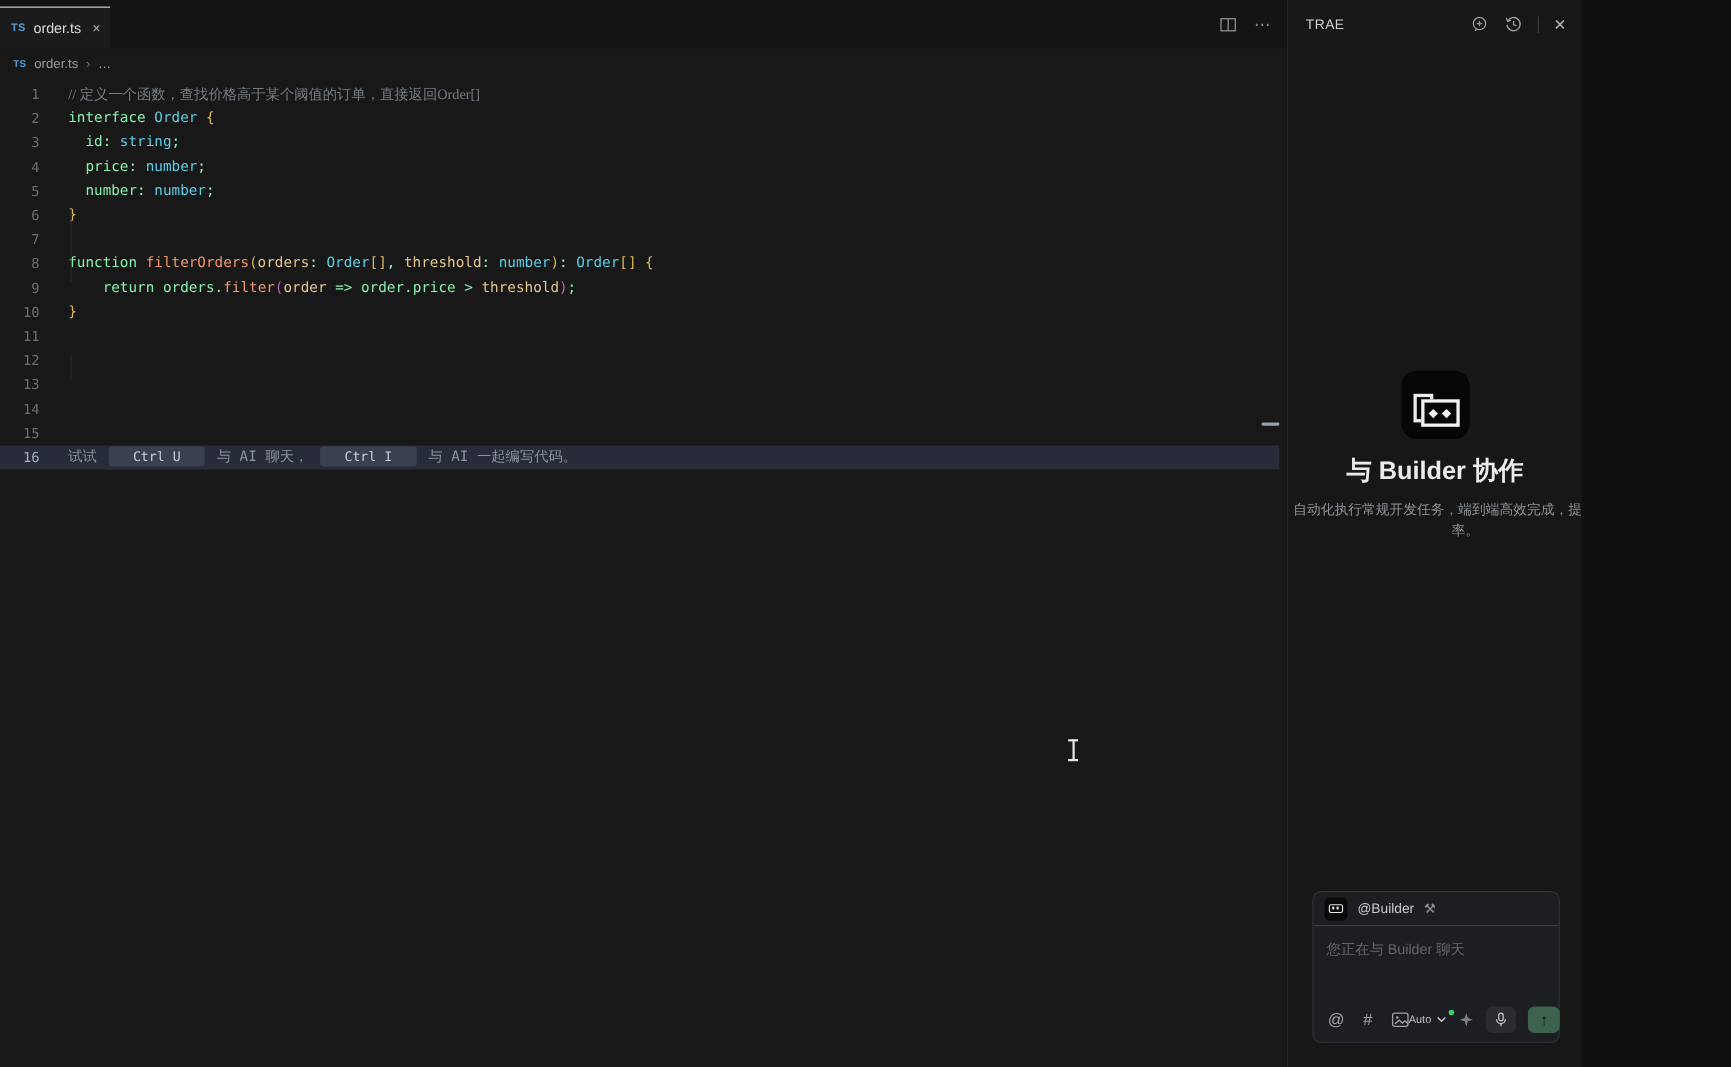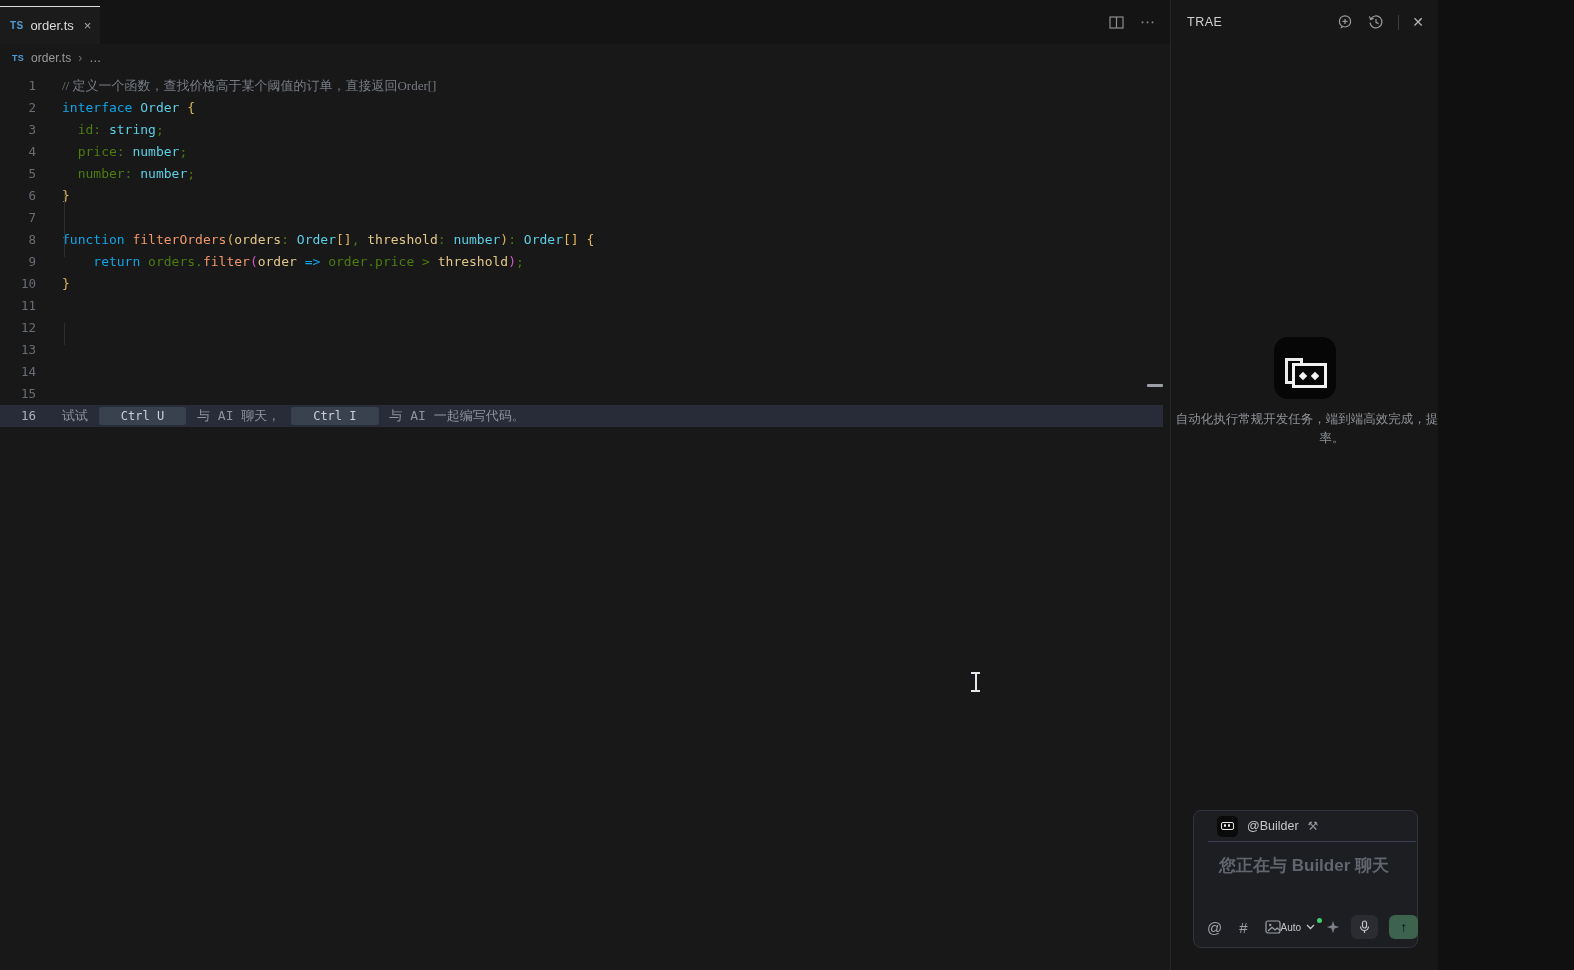--- a/index.html
+++ b/index.html
@@ -26,27 +26,27 @@
   .crumb-sep { font-size:12px; color:#6f6f6f; }
   
   .code-area { position:relative; flex:1; padding-top:3px;
     font-family:"DejaVu Sans Mono", monospace; font-size:13px; }
   .code-line { height:22px; line-height:22px; display:flex; white-space:pre; }
   .code-line.current { background:#272c38; margin-right:7px; }
   .ln { width:36px; text-align:right; color:#686e76; flex-shrink:0; font-size:12.5px; }
   .code-line.current .ln { color:#aab0b9; }
   .lc { padding-left:26px; }
   .tk-cm { color:#767c85;font-family:Liberation Serif, serif; }
-  .tk-kw { color:#0ea5e9; }
+  .tk-kw { color:#86efac; }
   .tk-ty { color:#5ccfe6; }
   .tk-fn { color:#f0976a; }
   .tk-pm { color:#e3c78a; }
   .tk-b1 { color:#ddb659; }
   .tk-b2 { color:#cf5ac2; }
-  .tk-pl { color:#4d7c0f; }
+  .tk-pl { color:#86efac; }
   .tk-hint { color:#8d939c; }
   .tk-kbd { display:inline-block; background:#3a414e; color:#c9cfd9; border-radius:3px;
             padding:0 22px; margin:0 3px; font-size:12px; line-height:18px; }
   .indent-guide { position:absolute; width:1px; background:#2e2e2e; left:64px; }
   .overview-dash { position:absolute; top:312px; left:1147px; width:16px; height:3px; background:#9aa0a6; border-radius:1px; }
   
   .ibeam { position:absolute; left:971px; top:672px; width:9px; height:20px; }
   .ibeam .stem { position:absolute; left:3.5px; top:1px; width:2px; height:18px; background:#e4e7eb; }
   .ibeam .cap-t, .ibeam .cap-b { position:absolute; left:0; width:9px; height:2px; background:#e4e7eb; }
   .ibeam .cap-t { top:0; } .ibeam .cap-b { bottom:0; }
@@ -63,31 +63,31 @@
   .logo { position:relative; width:62px; height:62px; margin:0 auto; background:#060606; border-radius:14px; }
   .logo-back { position:absolute; left:11px; top:21px; width:18px; height:26px; border:3px solid #ececec; }
   .logo-front { position:absolute; left:18px; top:26px; width:35px; height:25px; border:3px solid #f2f2f2;
                 background:#060606; display:flex; align-items:center; justify-content:center; gap:6px; }
   .logo-dot { width:6px; height:6px; background:#f2f2f2; transform:rotate(45deg); }
   .welcome-title { margin-top:13px; font-size:23px; color:#e9ecef; font-weight:600; }
   .welcome-title .bname { font-weight:800; }
   .welcome-sub { margin:11px auto 0; width:322px; font-size:12.5px; line-height:19px; color:#8e9399; }
   
   .input-box { position:absolute; left:22px; right:20px; bottom:22px; height:138px;
-               background:#1d1e22; border:1px solid #32333c; border-radius:8px;padding-left:13px; }
+               background:#1d1e22; border:1px solid #32333c; border-radius:8px; }
   .agent-row { display:flex; align-items:center; gap:9px; padding:6px 10px; height:30px; }
   .agent-badge { position:relative; width:21px; height:21px; background:#0a0a0a; border-radius:5px; flex-shrink:0; }
   .agent-badge .bf { position:absolute; left:3.5px; top:6px; width:13px; height:8px; border:1.6px solid #e8e8e8;
                      border-radius:2px; display:flex; align-items:center; justify-content:center; gap:2.5px; }
   .agent-badge .bd { width:2.2px; height:2.2px; background:#e8e8e8; border-radius:50%; }
   .agent-name { font-size:12.5px; color:#c6c8cc; }
   .tools-ic { font-size:12px; color:#8f939b; cursor:pointer; }
   .input-div { height:1px; background:#3b3d52; margin:0 1px; }
   .chat-input { padding:12px 12px; }
-  .placeholder { font-size:17px; color:#61656d;font-weight:bold; }
+  .placeholder { font-size:13px; color:#61656d; }
   .input-toolbar { position:absolute; bottom:8px; left:13px; right:9px; display:flex; align-items:center; }
   .tb-left { display:flex; align-items:center; gap:17px; color:#9da1a8; }
   .tb-glyph { font-size:15px; cursor:pointer; }
   .tb-right { margin-left:auto; display:flex; align-items:center; gap:11px; }
   .mode-sel { display:flex; align-items:center; gap:5px; cursor:pointer; position:relative; }
   .mode-label { font-size:10px; color:#c3c5ca; }
   .mode-dot { position:absolute; top:-4px; right:-7px; width:5px; height:5px; border-radius:50%; background:#42d06f; }
   .sparkle { color:#7d828a; cursor:pointer; display:flex; }
   .mic-btn { width:27px; height:24px; background:#2b2c31; border-radius:6px;
              display:flex; align-items:center; justify-content:center; cursor:pointer; }
@@ -178,20 +178,21 @@
     </div>
 
     <div class="welcome">
       <div class="logo">
         <div class="logo-back"></div>
         <div class="logo-front">
             <span class="logo-dot"></span>
             <span class="logo-dot"></span>
           </div>
       </div>
+      <div class="welcome-title"><span>与 </span><span class="bname">Builder</span><span> 协作</span></div>
       <div class="welcome-sub">自动化执行常规开发任务，端到端高效完成，提高交付效率。</div>
     </div>
 
     <div class="input-box">
       <div class="agent-row">
         <span class="agent-badge">
           <span class="bf">
               <span class="bd"></span>
               <span class="bd"></span>
             </span>

